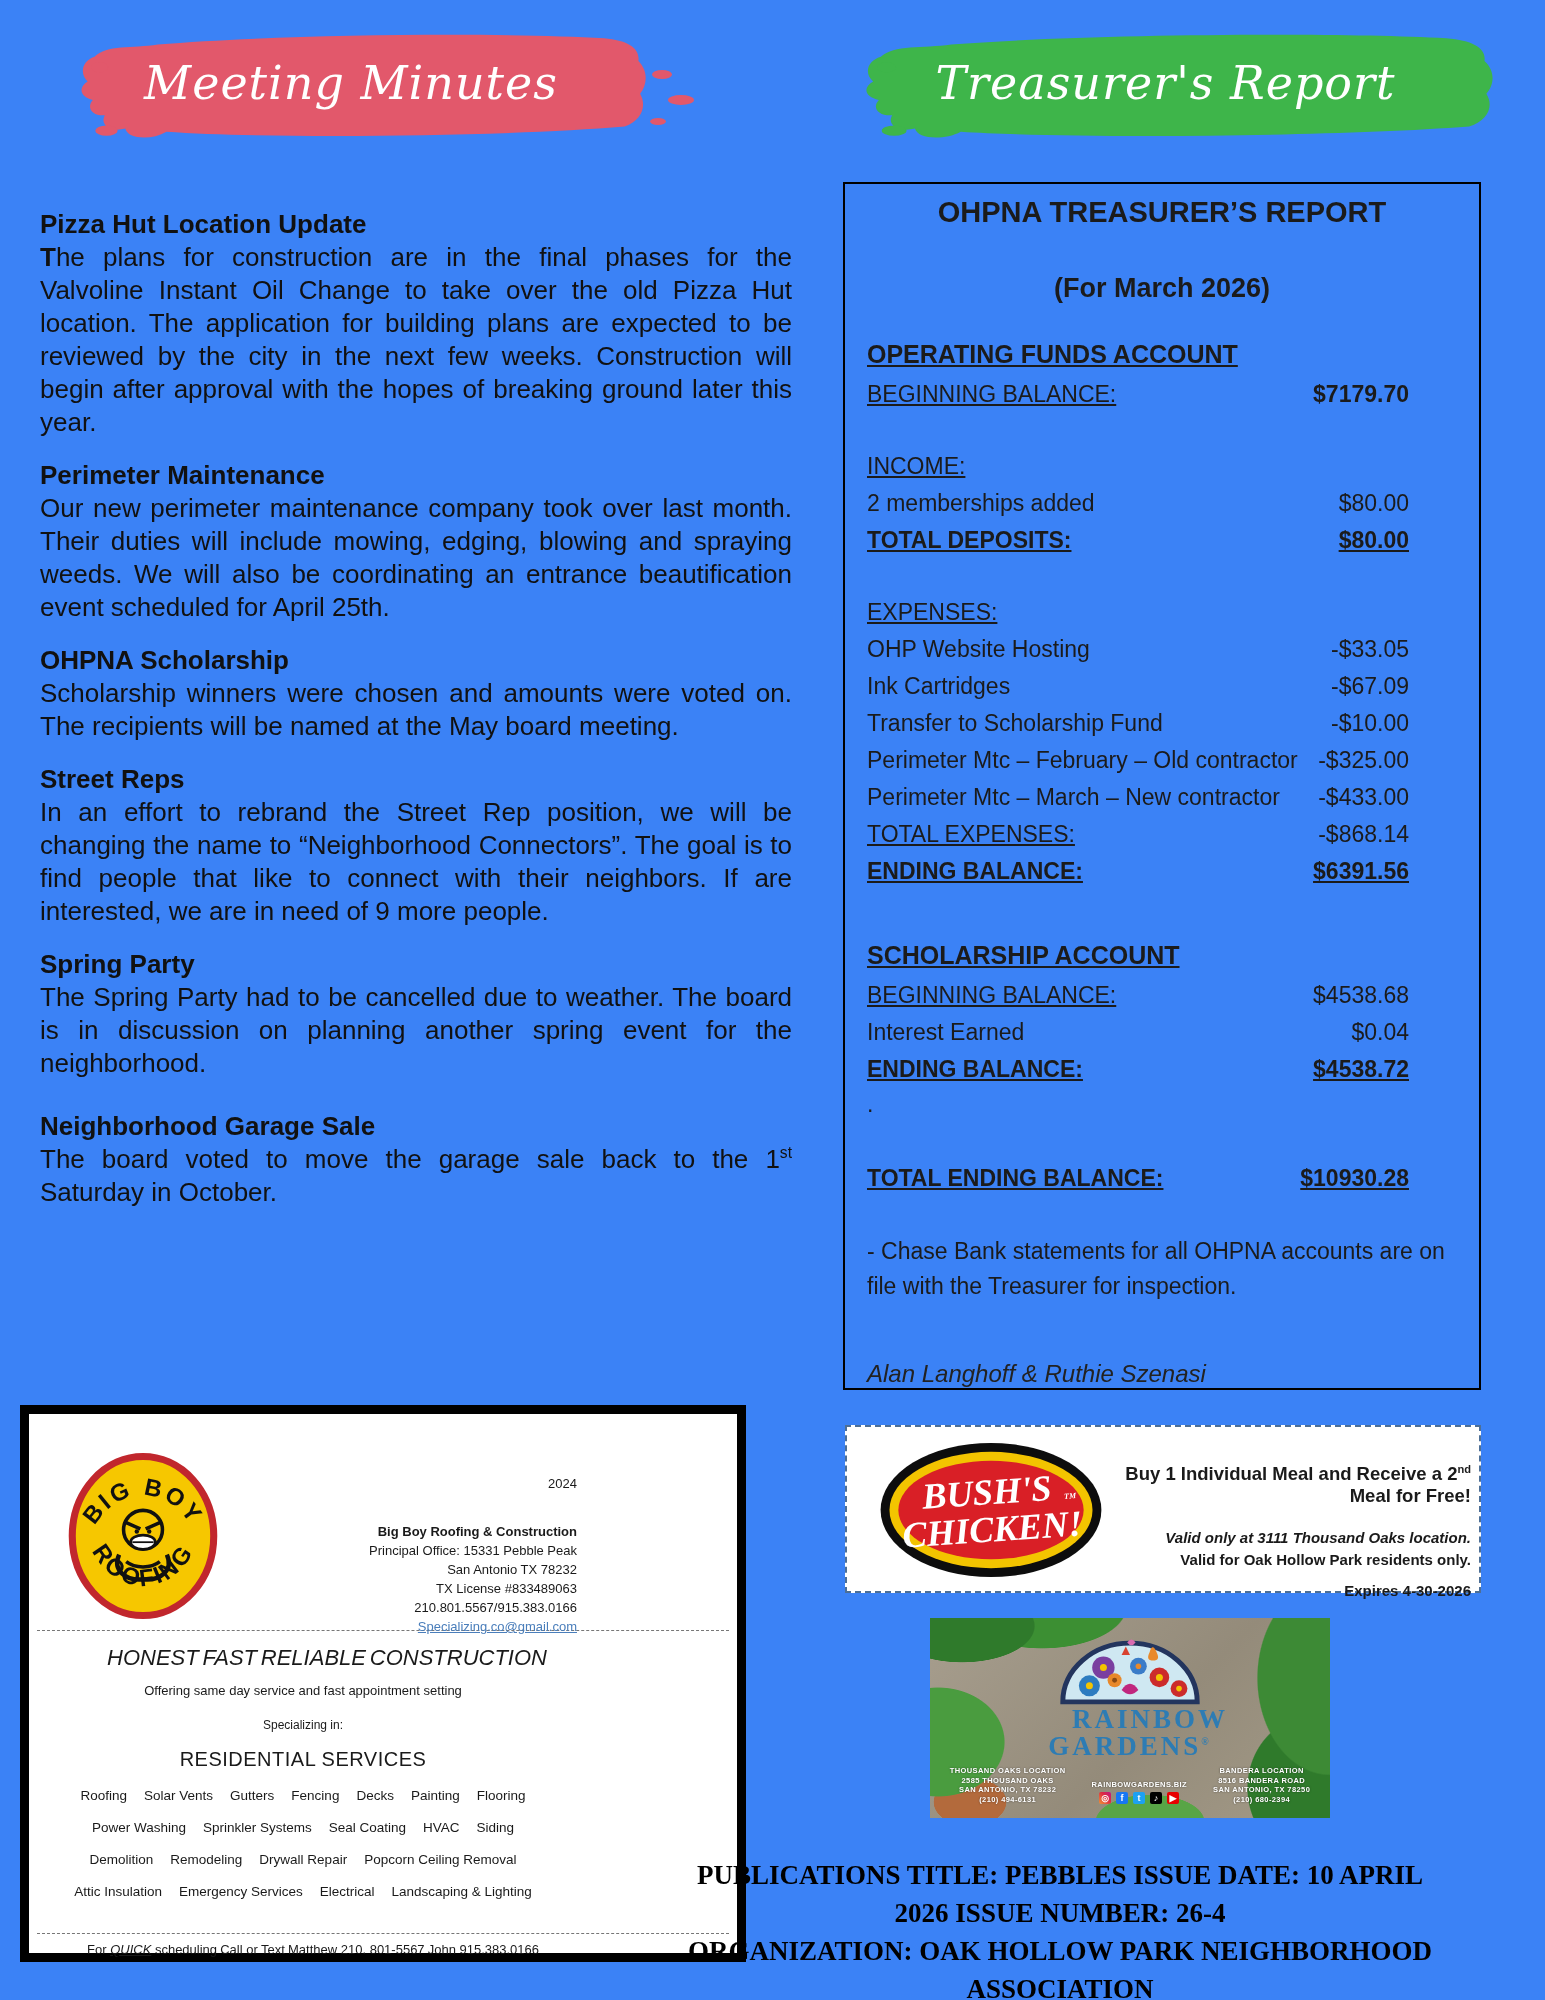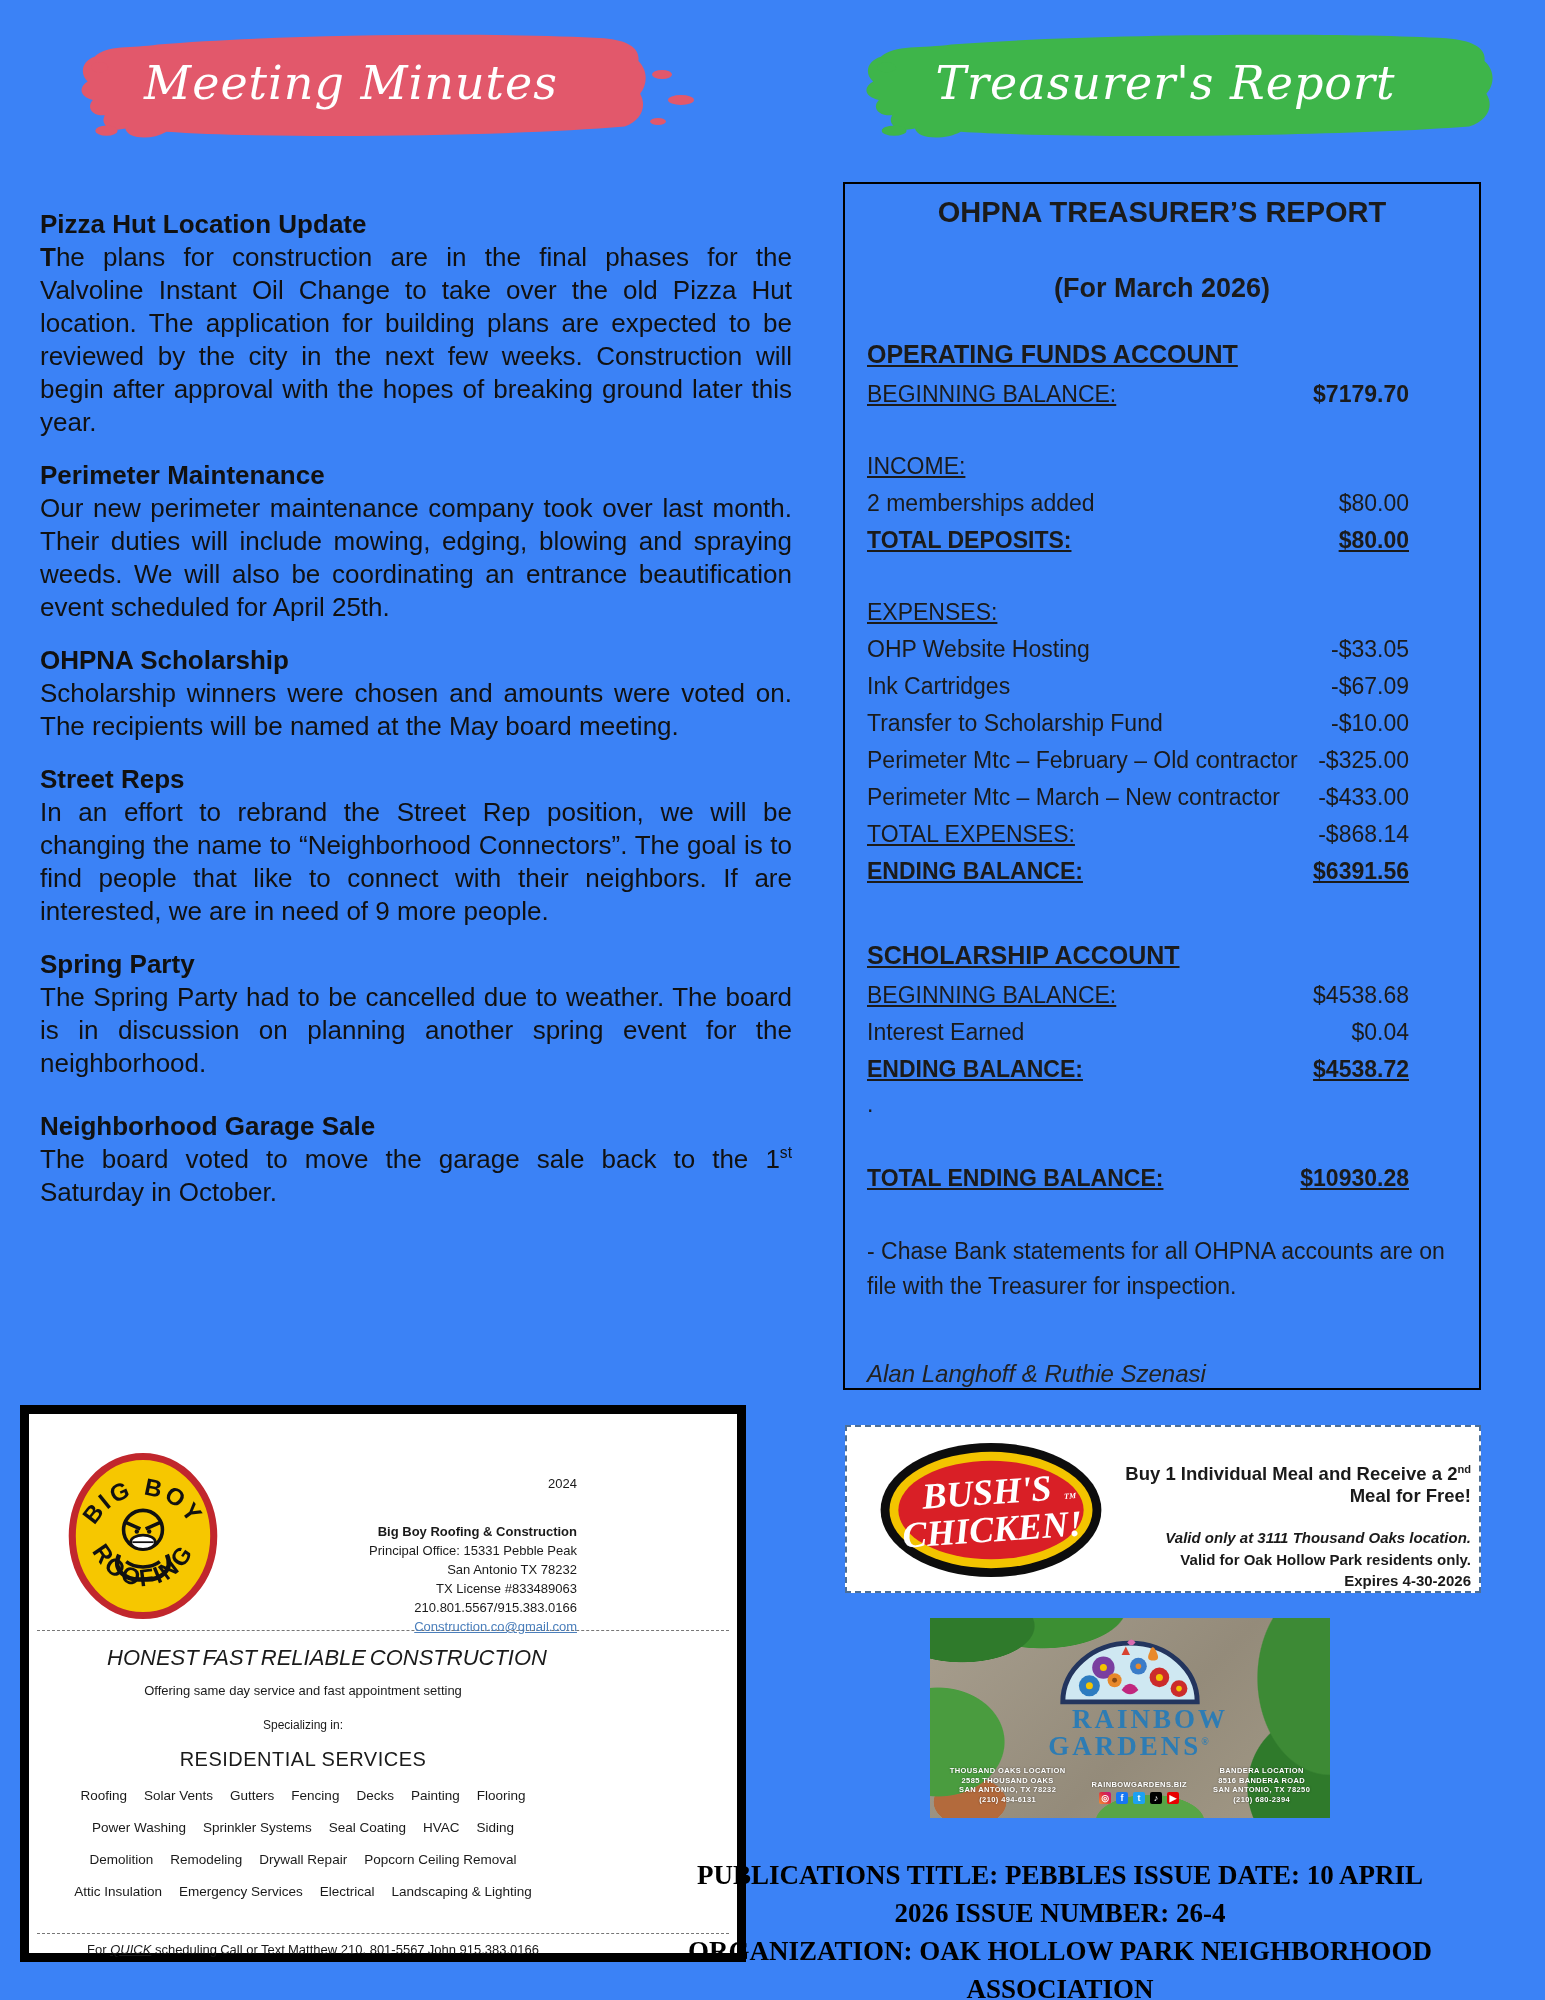--- a/index.html
+++ b/index.html
@@ -63,21 +63,21 @@
   .bb-footer .q { font-style:italic; text-decoration:underline; }
 
   
   .coupon { position:absolute; left:845px; top:1425px; width:636px; height:168px;
     border:2px dashed #4d6f96; background:#fff; }
   .cp-logo { position:absolute; left:30px; top:14px; width:228px; height:138px; }
   .cp-text { position:absolute; left:268px; top:0; width:356px; height:100%; text-align:right; color:#1a1a1a; }
   .cp-headline { margin-top:36px; font-size:18.5px; font-weight:bold; }
   .cp-line1 { margin-top:22px; font-size:15px; font-style:italic; font-weight:bold; }
   .cp-line2 { margin-top:5px; font-size:15px; font-weight:bold; }
-  .cp-line3 { margin-top:4px; font-size:15px; font-weight:bold; }
+  .cp-line3 { margin-top:14px; font-size:15px; font-weight:bold; }
 
   
   .rainbow { position:absolute; left:930px; top:1618px; width:400px; height:200px; overflow:hidden;
     background:
       radial-gradient(ellipse 120px 60px at 8% 4%,   #2f7a2b 0 60%, transparent 61%),
       radial-gradient(ellipse 140px 70px at 28% -6%, #3c8f33 0 60%, transparent 61%),
       radial-gradient(ellipse 120px 160px at 100% 30%, #3d8a35 0 60%, transparent 61%),
       radial-gradient(ellipse 110px 120px at 96% 85%, #2f7a2b 0 60%, transparent 61%),
       radial-gradient(ellipse 110px 90px at 2% 62%,  #4a9c3f 0 60%, transparent 61%),
       radial-gradient(ellipse 60px 40px  at 10% 92%, #b36a3c 0 60%, transparent 61%),
@@ -268,21 +268,21 @@
         <path d="M58,116 C50,134 66,146 85,144 C104,146 120,134 112,116" stroke="#111" stroke-width="5" fill="none"></path>
         <path d="M66,124 C76,132 94,132 104,124" stroke="#111" stroke-width="4" fill="none"></path>
       </svg>
       <div class="bb-year">2024</div>
       <div class="bb-addr">
         <div class="co">Big Boy Roofing &amp; Construction</div>
         <div>Principal Office: 15331 Pebble Peak</div>
         <div>San Antonio TX 78232</div>
         <div>TX License #833489063</div>
         <div>210.801.5567/915.383.0166</div>
-        <a href="#">Construction.co@gmail.com</a>
+        <a href="#">Specializing.co@gmail.com</a>
       </div>
     </div>
     <div class="bb-divider"></div>
     <div class="bb-tagline">
       <span>HONEST</span>
       <span>FAST</span>
       <span>RELIABLE</span>
       <span>CONSTRUCTION</span>
     </div>
     <div class="bb-offering">Offering same day service and fast appointment setting</div>

